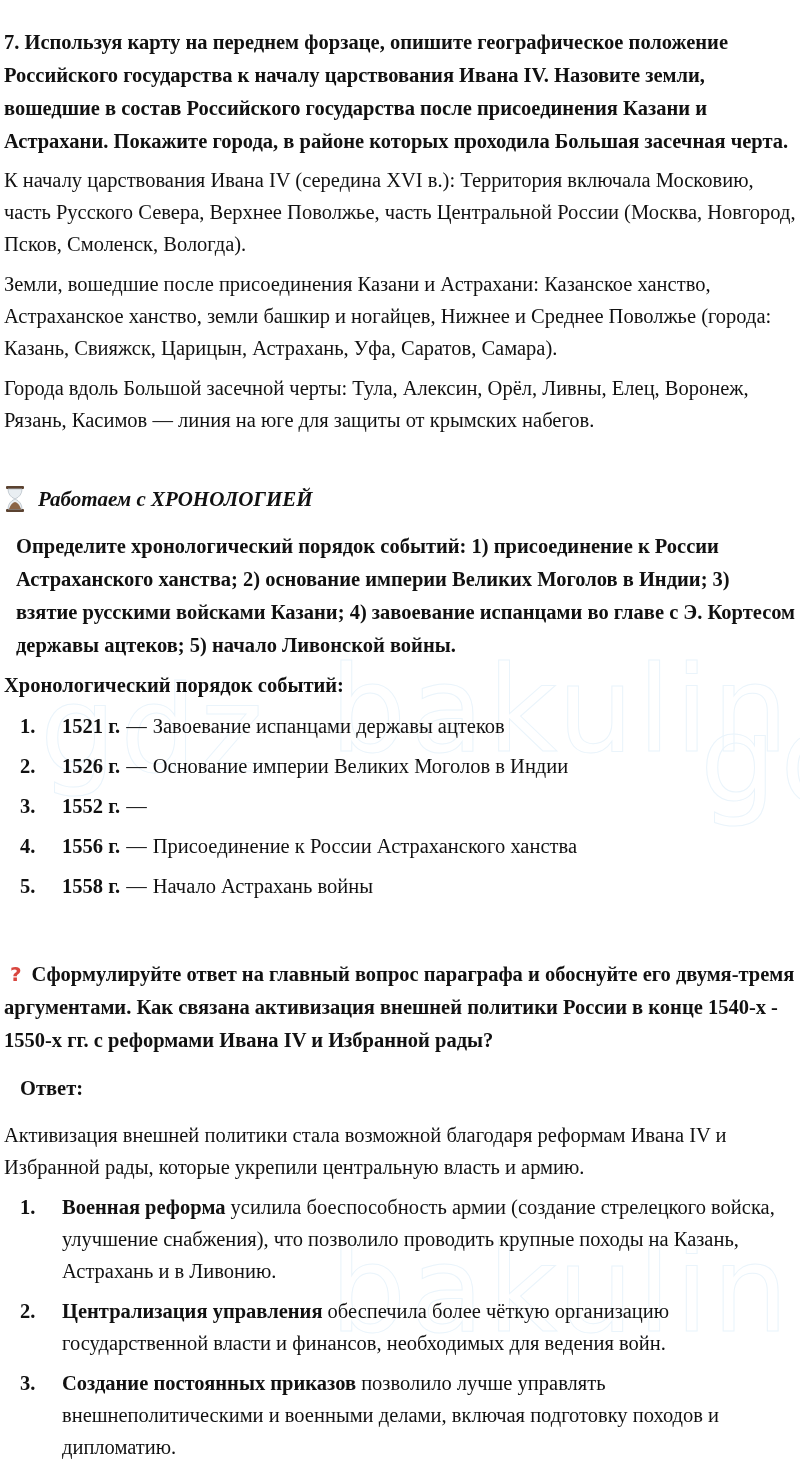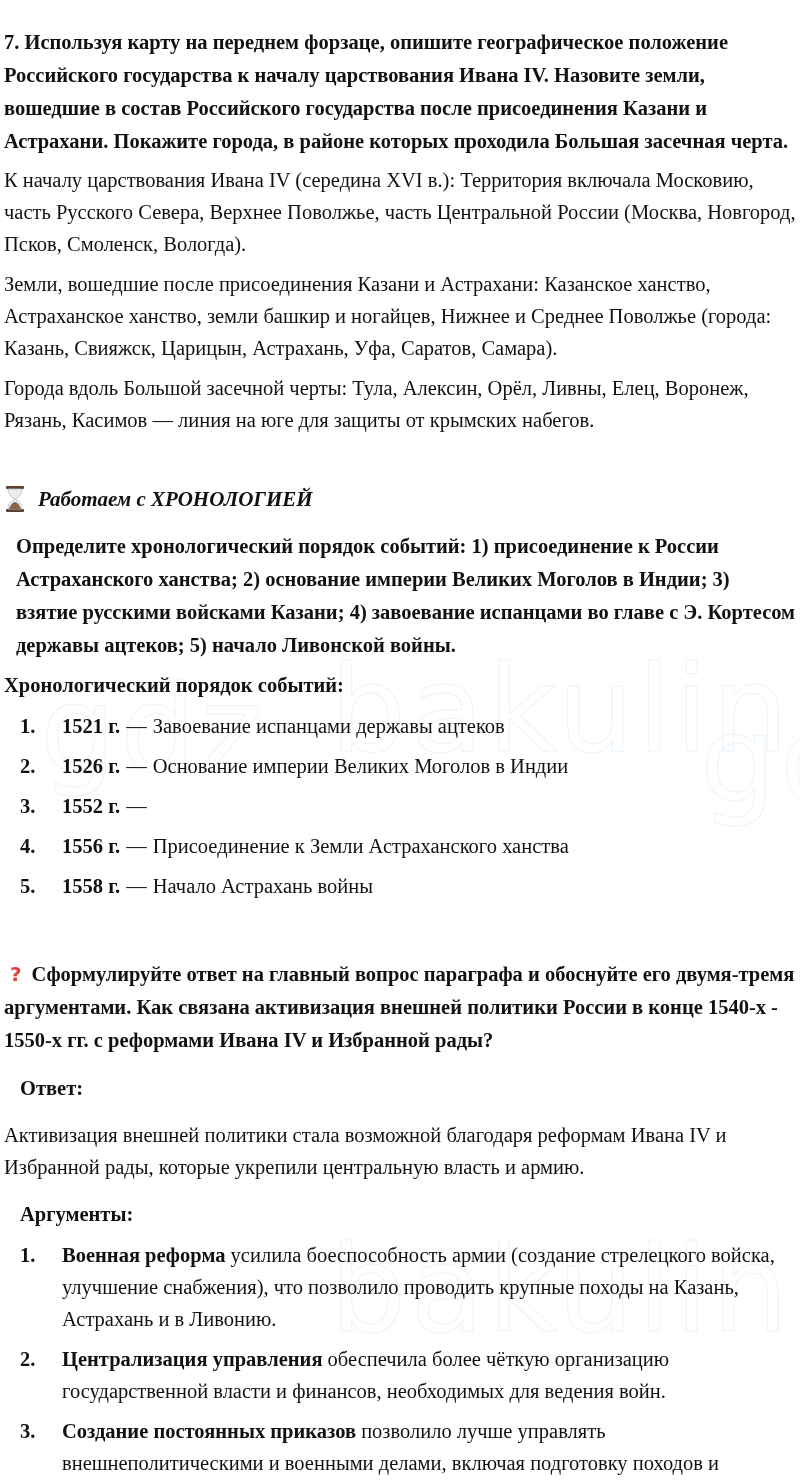--- a/index.html
+++ b/index.html
@@ -178,38 +178,37 @@
       </li>
       <li>
         <span class="num">3.</span>
         <span class="year">1552 г.</span>
         <span class="dash">—</span>
       </li>
       <li>
         <span class="num">4.</span>
         <span class="year">1556 г.</span>
         <span class="dash">—</span>
-        <span>Присоединение к Земли Астраханского ханства</span>
+        <span>Присоединение к России Астраханского ханства</span>
       </li>
       <li>
         <span class="num">5.</span>
         <span class="year">1558 г.</span>
         <span class="dash">—</span>
         <span>Начало Астрахань войны</span>
       </li>
     </ol>
   </section>
 
   <section>
     <div class="question">
       <span class="qmark">?</span><span>Сформулируйте ответ на главный вопрос параграфа и обоснуйте его двумя-тремя аргументами. Как связана активизация внешней политики России в конце 1540-х - 1550-х гг. с реформами Ивана IV и Избранной рады?</span>
     </div>
     <div class="label">Ответ:</div>
     <p class="answer">Активизация внешней политики стала возможной благодаря реформам Ивана IV и Избранной рады, которые укрепили центральную власть и армию.</p>
-    <div class="label" style="margin-bottom:10px;">Аргументы:</div>
     <ol class="args">
       <li>
         <span class="num">1.</span>
         <span><span class="term">Военная реформа</span><span> усилила боеспособность армии (создание стрелецкого войска, улучшение снабжения), что позволило проводить крупные походы на Казань, Астрахань и в Ливонию.</span></span>
       </li>
       <li>
         <span class="num">2.</span>
         <span><span class="term">Централизация управления</span><span> обеспечила более чёткую организацию государственной власти и финансов, необходимых для ведения войн.</span></span>
       </li>
       <li>

